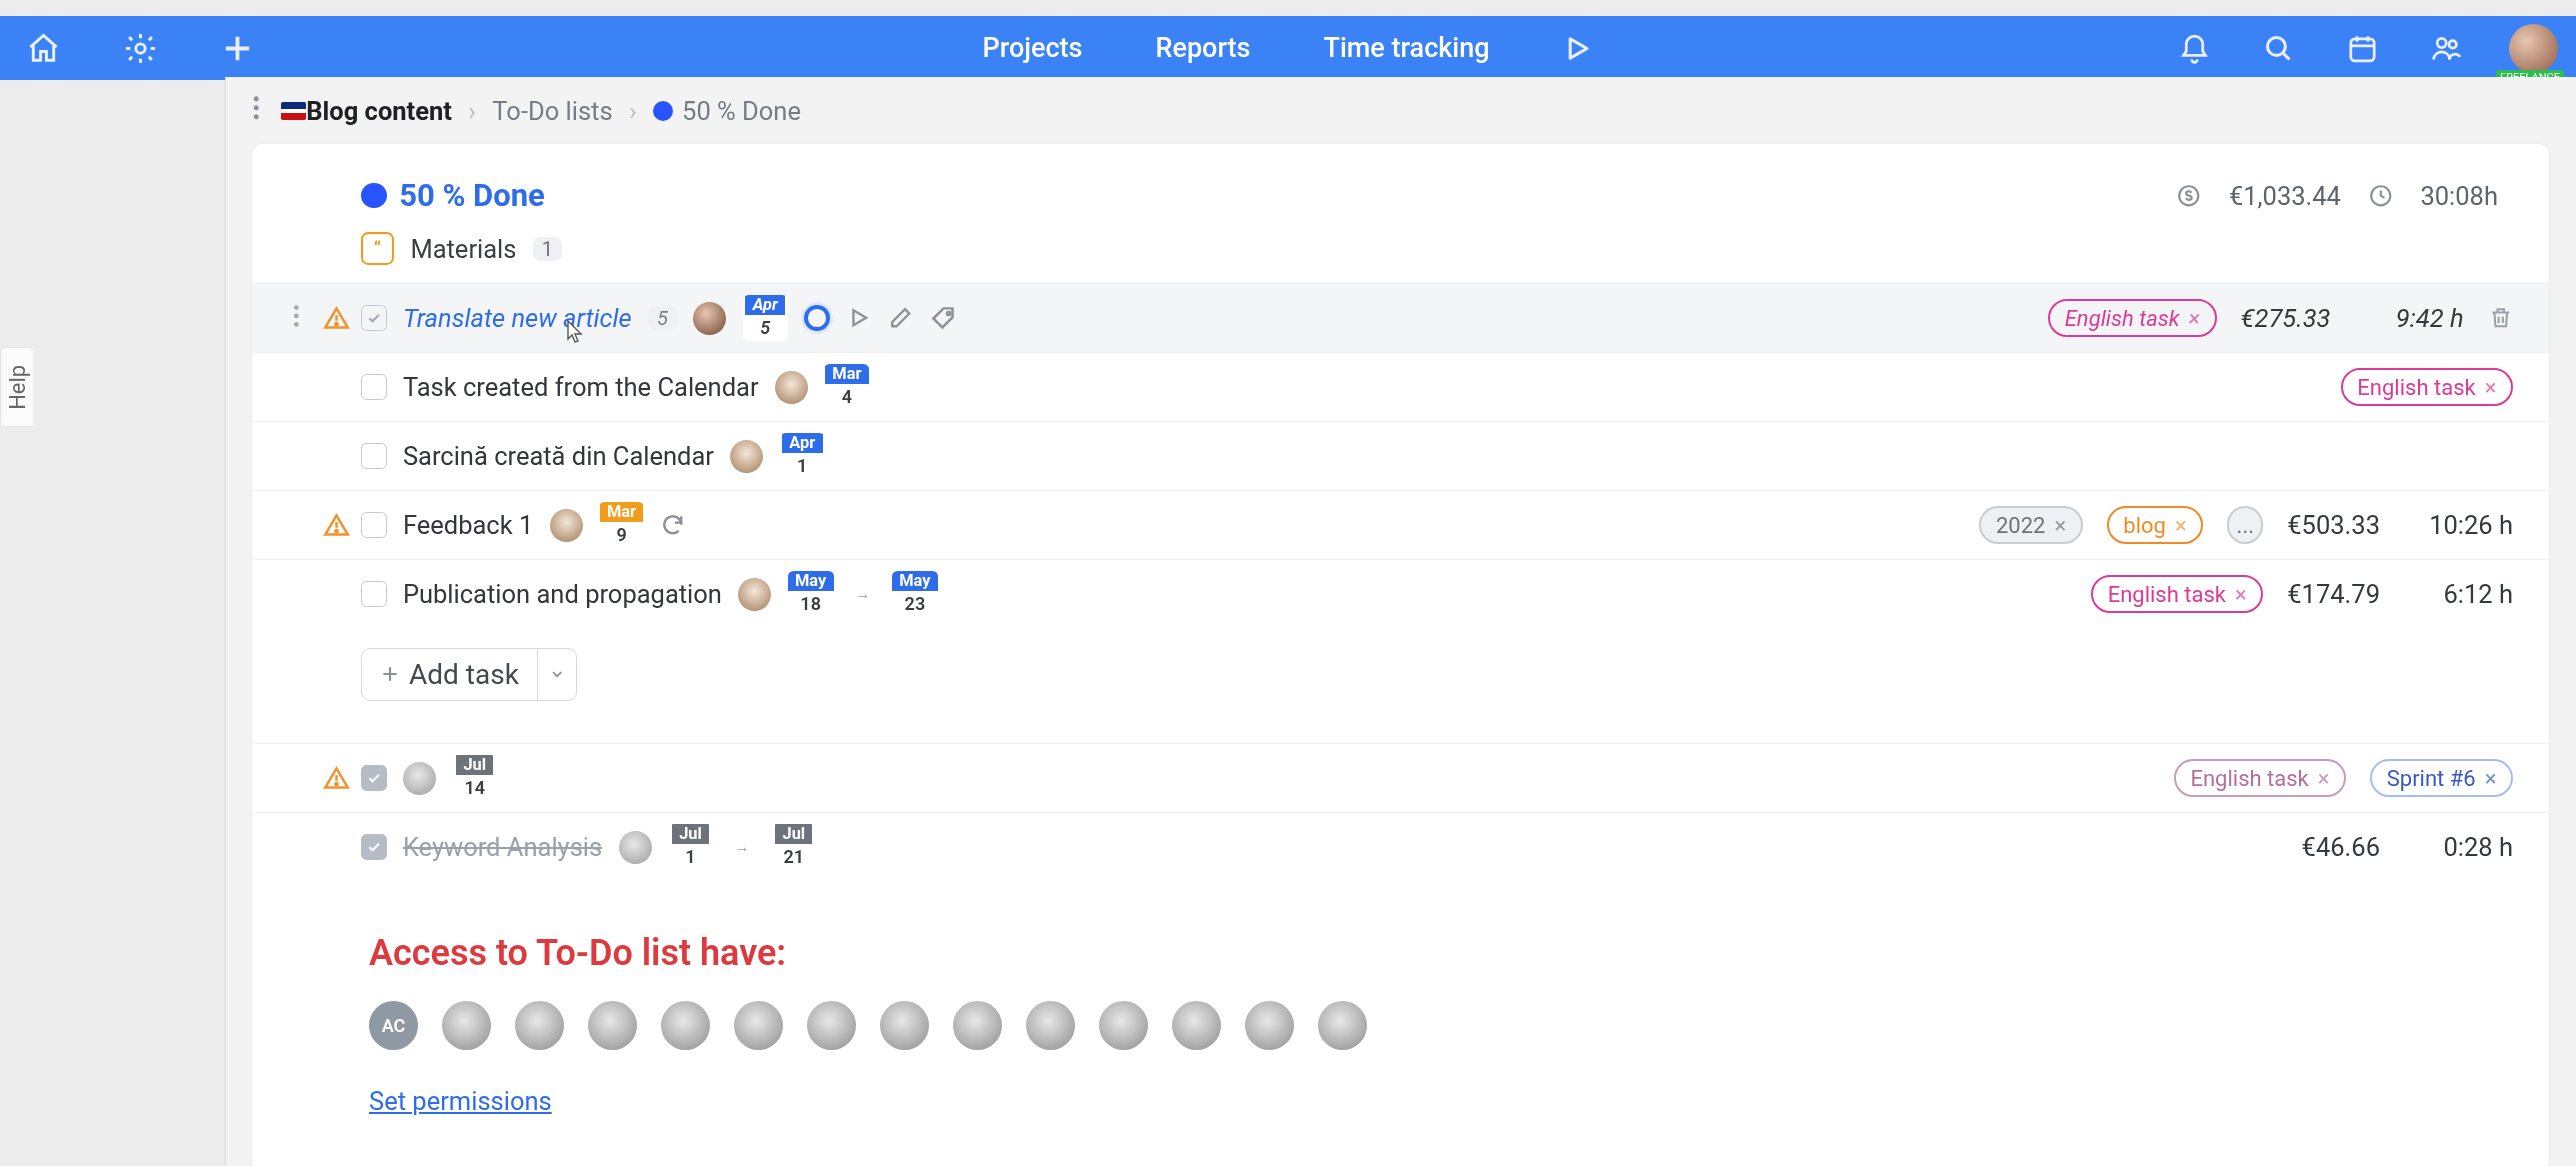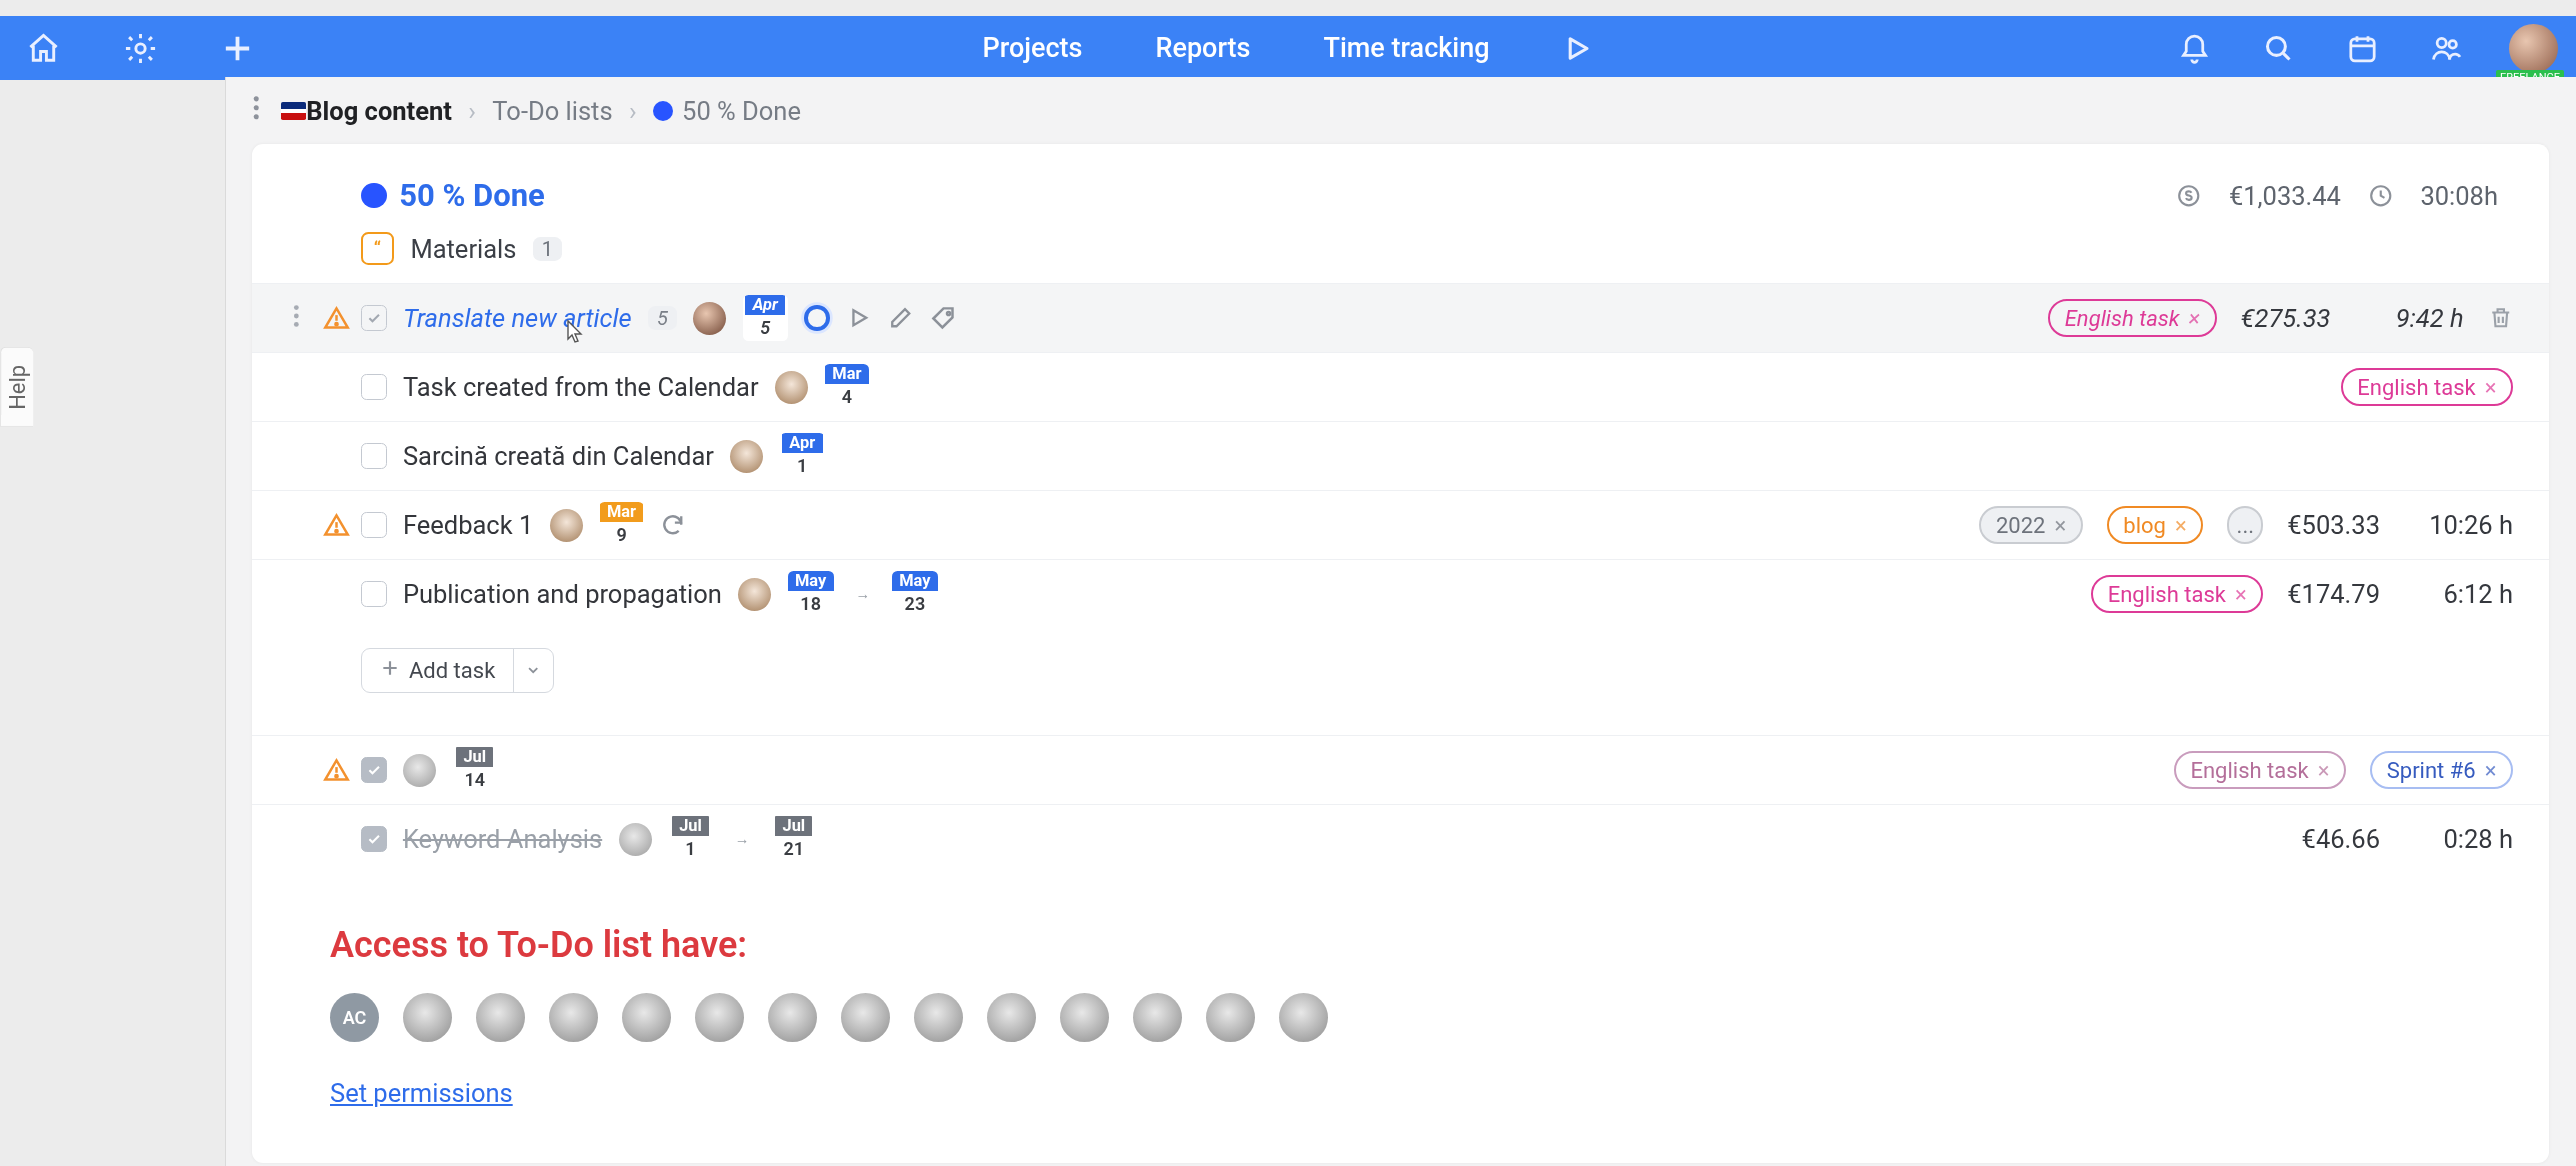--- a/index.html
+++ b/index.html
@@ -263,33 +263,33 @@
     border: 2.3px solid #c9ccd1; color: #6d727b; background:#eef0f3;
   }
 
   .recurring-icon svg { stroke: #8c9199; }
 
   
   .add-task-row { padding: 20px 0 20px 109px; }
   .add-task-btn {
     display: inline-flex; align-items: stretch;
     border: 1.8px solid #d5d9df; border-radius: 9px; overflow: hidden;
-    background: #fff; font-size: 22px; color: #44484f; cursor: pointer;
+    background: #fff; font-size: 28px; color: #44484f; cursor: pointer;
   }
   .add-task-btn .main {
     display: flex; align-items: center; gap: 9px;
     padding: 9px 18px;
   }
   .add-task-btn .dd {
     border-left: 1.8px solid #d5d9df;
     padding: 9px 11px; display: flex; align-items: center;
   }
 
   
-  .access-section { padding: 51px 51px 0 78px; }
+  .access-section { padding: 51px 51px 0 117px; }
   .access-title { color: #dc3a3f; font-size: 36px; font-weight: 600; margin-bottom: 27px; }
   .access-avatars { display: flex; gap: 24px; margin-bottom: 36px; }
   .access-avatars .a {
     width: 49px; height: 49px; border-radius: 50%;
     background: radial-gradient(circle at 45% 40%, #e8e8e8, #8a8a8a);
   }
   .access-avatars .a.ac {
     background: #8f99a3; display: flex; align-items: center; justify-content: center;
     color: #fff; font-size: 18px; font-weight: 600;
   }

